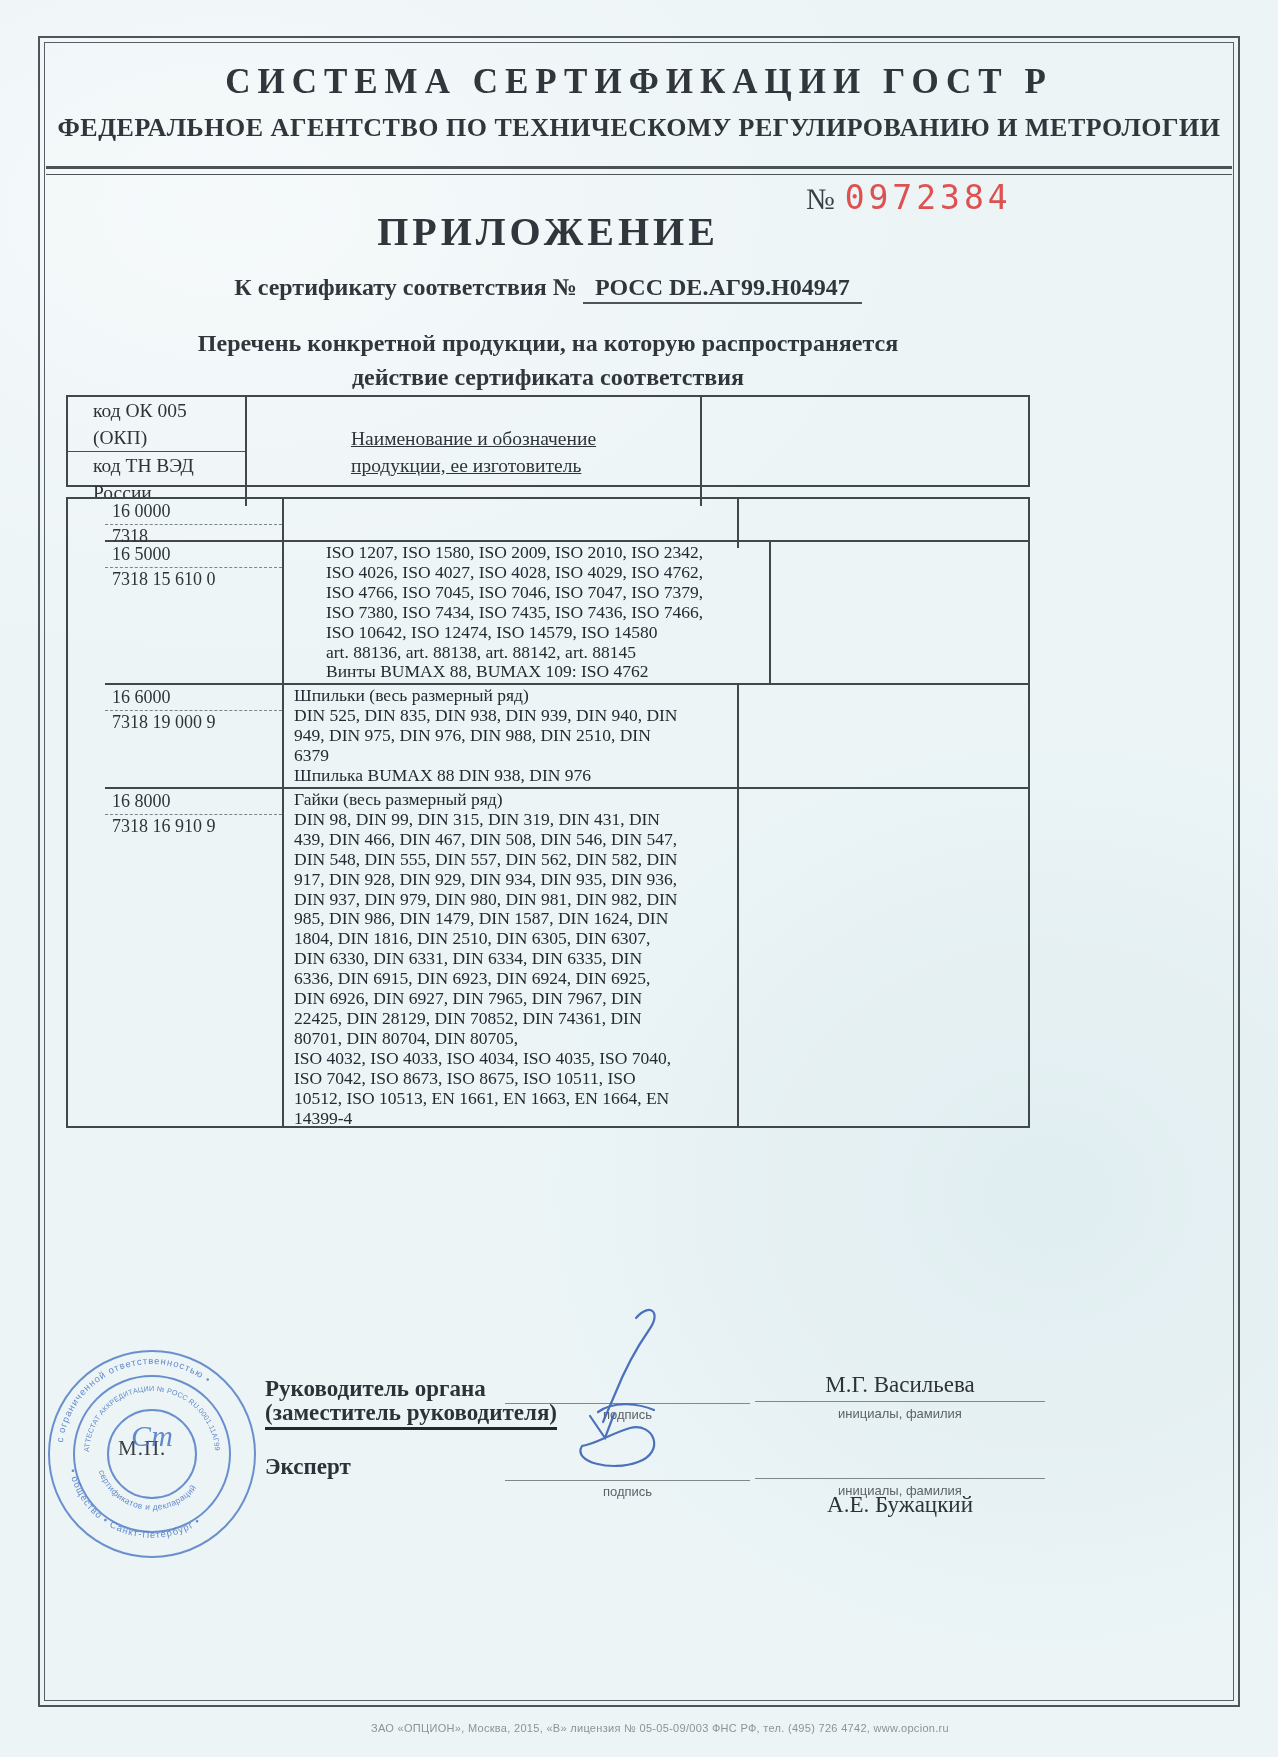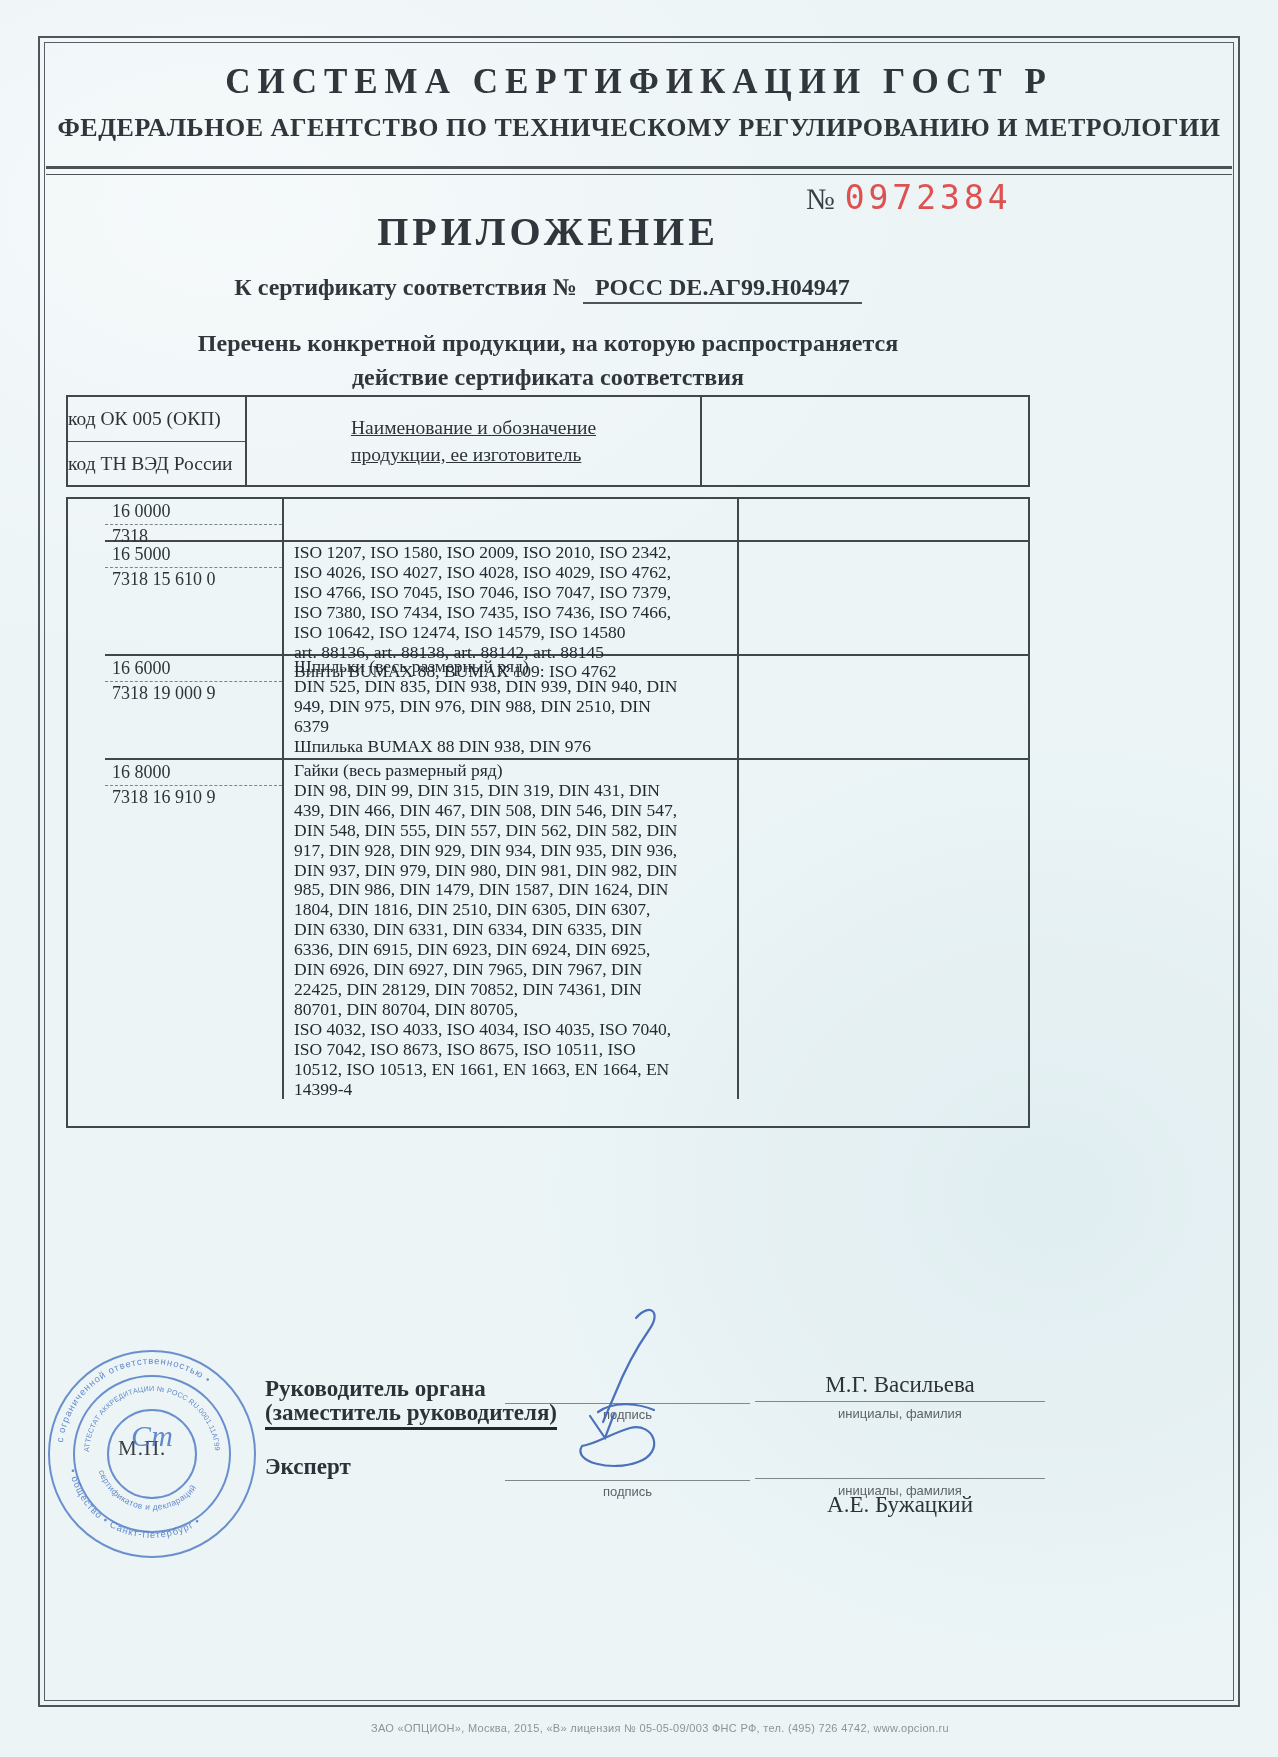--- a/index.html
+++ b/index.html
@@ -33,35 +33,35 @@
   .doc-title { top:208px; font-size:40px; font-weight:bold; letter-spacing:4px; color:#31363c; }
   .subtitle  { top:274px; font-size:24px; font-weight:bold; color:#31363c; }
   .subtitle .val { border-bottom:2px solid #4f545a; padding:0 12px 2px 12px; font-weight:bold; }
   .desc { top:326px; font-size:24px; font-weight:bold; line-height:34px; white-space:pre-line; color:#31363c; }
 
   
   .thead { left:66px; top:395px; width:964px; height:92px; border:2px solid #42474c;
            box-sizing:border-box; display:grid; grid-template-columns:179px 455px 1fr;
            font-size:19.5px; line-height:27px; color:#2e3339; }
   .thead .c1 { border-right:2px solid #42474c; display:flex; flex-direction:column; }
-  .thead .c1 .half { flex:1; display:flex; align-items:center; padding-left:0; }
+  .thead .c1 .half { flex:1; display:flex; align-items:center; padding-left:25px; }
   .thead .c1 .half.top { border-bottom:1px solid #4a4f54; }
   .thead .c2 { border-right:2px solid #42474c; display:flex; align-items:center; justify-content:center;
                text-align:left; white-space:pre-line;text-decoration:underline; }
   .thead .c3 { display:flex; align-items:center; justify-content:center; text-align:center; white-space:pre-line; }
 
   .tbody { left:66px; top:497px; width:964px; height:631px; border:2px solid #42474c; box-sizing:border-box;padding-left:37px; }
   .trow  { display:grid; grid-template-columns:179px 455px 1fr; box-sizing:border-box; }
   .trow + .trow { border-top:2px solid #42474c; }
   .trow .c1 { border-right:2px solid #42474c; font-size:18px; line-height:21px; color:#2e3339; }
   .trow .c1 .okp   { border-bottom:1px dashed #7e848a; padding:2px 6px 2px 7px; }
   .trow .c1 .tnved { padding:1px 6px 1px 7px; }
   .trow .c2 { border-right:2px solid #42474c; padding:1px 6px 0 10px; font-size:17.5px;
               line-height:19.9px; white-space:pre-line; color:#242a31; }
-  .r1 { height:41px; } .r2 { height:114px; } .r3 { height:104px; } .r4 { height:339px; }
+  .r1 { height:41px; } .r2 { height:143px;gap:32px; } .r3 { height:104px; } .r4 { height:339px; }
 
   
   .sig-role { font-size:23px; font-weight:bold; color:#2d3238; white-space:nowrap; }
   .role1  { left:265px; top:1376px; }
   .role1b { left:265px; top:1400px; border-bottom:3px solid #23282e; padding-bottom:1px; }
   .role2  { left:265px; top:1454px; }
   .sigline { height:0; border-top:1.5px solid #82878c; }
   .line-s1 { left:505px; top:1403px; width:245px; }
   .line-s2 { left:505px; top:1480px; width:245px; }
   .line-n1 { left:755px; top:1401px; width:290px; }

